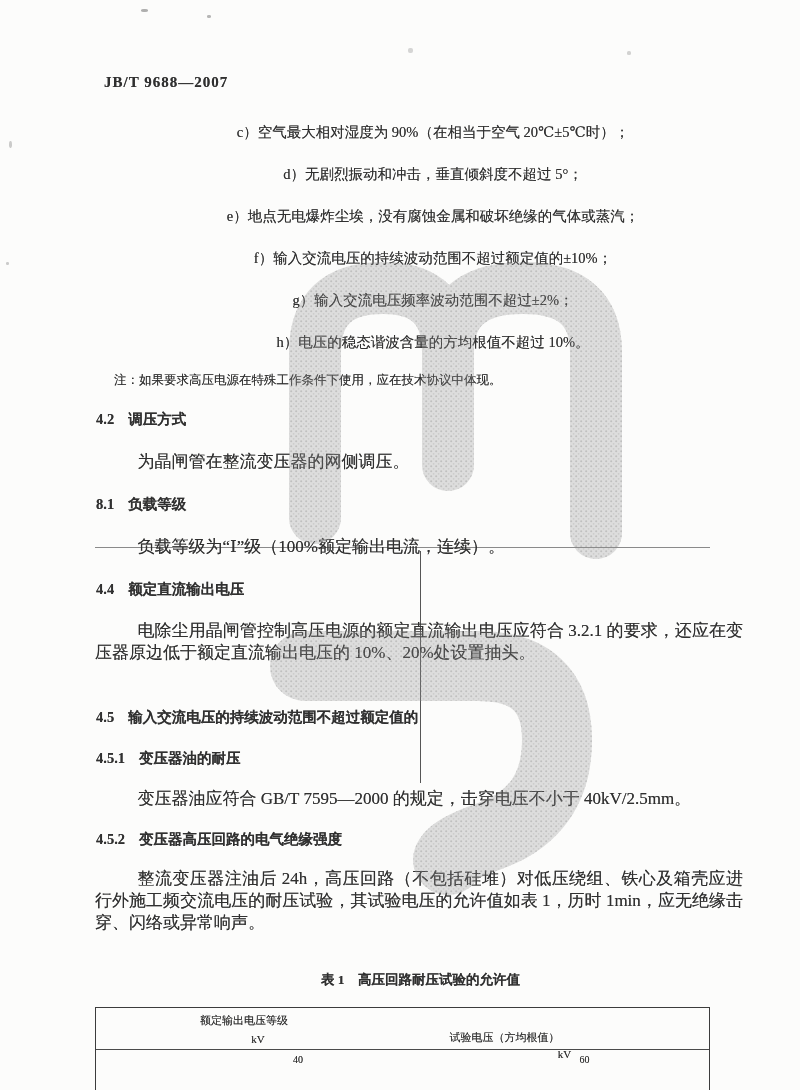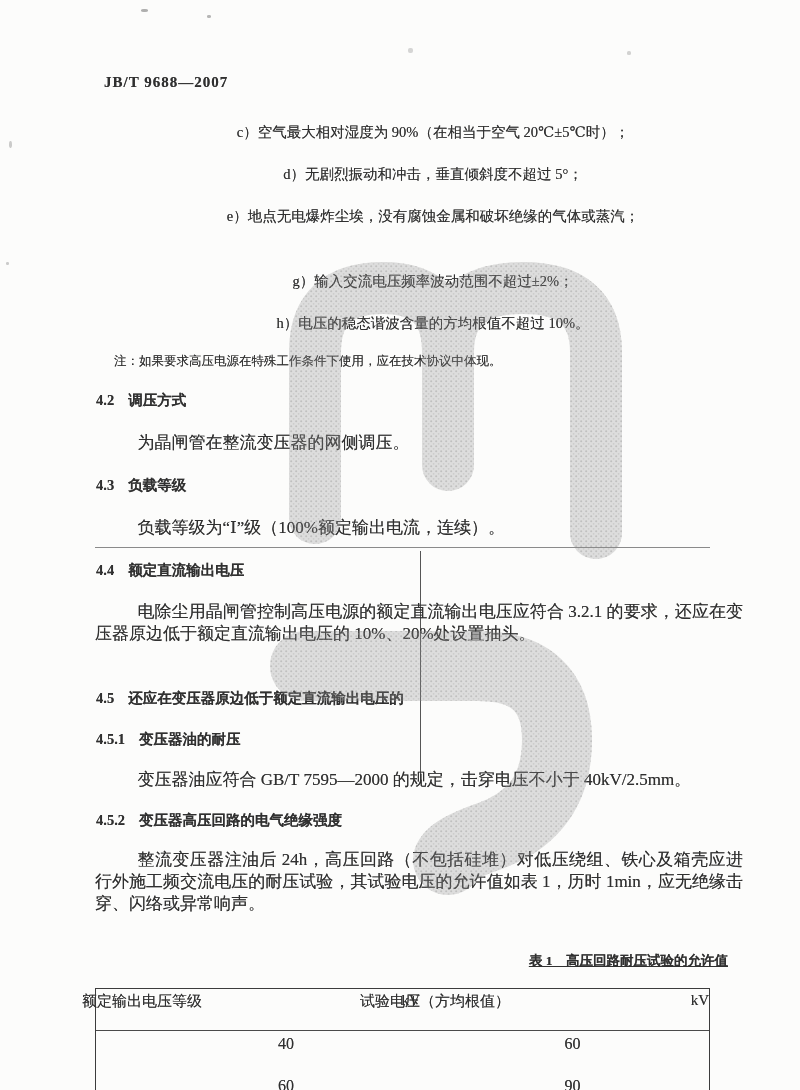--- a/index.html
+++ b/index.html
@@ -13,33 +13,33 @@
     color:#2e2e2e;
   }
   .ink{color:#303030;text-shadow:0 0 0.6px rgba(60,60,60,.7);}
   .doc-header{position:absolute;left:104px;top:74px;font-size:15px;font-weight:bold;letter-spacing:1px;}
   .cond-item{position:absolute;left:133px;width:600px;font-size:14.5px;white-space:nowrap;text-align:center;}
   .note-line{position:absolute;left:114px;top:241px;font-size:12.5px;white-space:nowrap;}
   .sec-head{position:absolute;left:96px;font-size:14.5px;font-weight:bold;white-space:nowrap;}
   .sec-head .num{margin-right:14px;}
   .sec-body{position:absolute;left:95px;width:648px;font-size:17px;line-height:22px;text-align:justify;text-indent:2.5em;}
   .one-line{white-space:nowrap;text-indent:2.5em;}
-  .tbl-caption{position:absolute;left:95px;top:533px;width:615px;text-align:right;font-size:13.5px;font-weight:bold;transform:translateX(18px);text-decoration:underline;}
+  .tbl-caption{position:absolute;left:95px;top:533px;width:615px;text-align:center;font-size:13.5px;font-weight:bold;transform:translateX(18px);}
   .tbl{position:absolute;left:95px;top:551px;width:615px;height:232px;border:1.6px solid #3c3c3c;box-sizing:border-box;}
   .tbl-topline{position:absolute;left:95px;top:547px;width:615px;border-top:1px solid #8a8a8a;}
   .tbl-vline{position:absolute;left:420px;top:551px;height:232px;border-left:1px solid #555;}
   .tbl-headrow{position:absolute;left:0;top:0;width:100%;height:42px;border-bottom:1.4px solid #4a4a4a;box-sizing:border-box;display:flex;}
-  .tbl-headcell{box-sizing:border-box;display:flex;flex-direction:row;justify-content:space-between;padding:3px 0 2px 0;text-align:center;font-size:15px;}
+  .tbl-headcell{box-sizing:border-box;display:flex;flex-direction:column;justify-content:space-between;padding:3px 0 2px 0;text-align:center;font-size:11px;}
   .hc-left{width:325px;}
   .hc-right{width:290px;}
   .hc-title{line-height:18px;}
   .hc-left .hc-title{transform:translateX(-14px);}
-  .hc-right .hc-title{transform:translateX(-60px);}
+  .hc-right .hc-title{transform:translateX(-60px);margin-top:17px;}
   .hc-unit{line-height:16px;}
-  .tbl-datarow{position:absolute;left:4px;width:100%;height:21px;display:flex;font-size:16px;}
+  .tbl-datarow{position:absolute;left:16px;width:100%;height:21px;display:flex;font-size:10px;}
   .td-left{width:325px;text-align:center;transform:translateX(24px);}
   .td-right{width:290px;text-align:center;transform:translateX(4px);}
   .wm-text{
     position:absolute;left:176px;top:148px;
     font-family:"DejaVu Serif","Liberation Serif",serif;
     font-weight:bold;font-size:86px;line-height:86px;
     letter-spacing:3px;color:rgba(174,174,174,0.52);
     z-index:3;pointer-events:none;white-space:nowrap;
   }
   .stamp-svg{position:absolute;left:0;top:0;z-index:4;pointer-events:none;}
@@ -57,42 +57,43 @@
   <div class="speck" style="left:627px;top:51px;width:4px;height:4px;opacity:.3"></div>
   <div class="speck" style="left:9px;top:141px;width:3px;height:7px;opacity:.35"></div>
   <div class="speck" style="left:6px;top:262px;width:3px;height:3px;opacity:.35"></div>
 
 
   <div class="doc-header ink z2">JB/T 9688—2007</div>
 
   <div class="cond-item ink z2" style="top:106px">c）空气最大相对湿度为 90%（在相当于空气 20℃±5℃时）；</div>
   <div class="cond-item ink z2" style="top:129px">d）无剧烈振动和冲击，垂直倾斜度不超过 5°；</div>
   <div class="cond-item ink z2" style="top:152px">e）地点无电爆炸尘埃，没有腐蚀金属和破坏绝缘的气体或蒸汽；</div>
+  <div class="cond-item ink z2" style="top:175px">f）输入交流电压的持续波动范围不超过额定值的±10%；</div>
   <div class="cond-item ink z2" style="top:198px">g）输入交流电压频率波动范围不超过±2%；</div>
   <div class="cond-item ink z2" style="top:221px">h）电压的稳态谐波含量的方均根值不超过 10%。</div>
 
   <div class="note-line ink z2">注：如果要求高压电源在特殊工作条件下使用，应在技术协议中体现。</div>
 
   <div class="sec-head ink z2" style="top:262px">
     <span class="num">4.2</span><span>调压方式</span>
   </div>
   <div class="sec-body one-line ink z2" style="top:284px">为晶闸管在整流变压器的网侧调压。</div>
 
   <div class="sec-head ink z2" style="top:306px">
-    <span class="num">4.3</span><span>负载等级</span>
+    <span class="num">8.1</span><span>负载等级</span>
   </div>
   <div class="sec-body one-line ink z2" style="top:328px">负载等级为“Ⅰ”级（100%额定输出电流，连续）。</div>
 
   <div class="sec-head ink z2" style="top:350px">
     <span class="num">4.4</span><span>额定直流输出电压</span>
   </div>
   <div class="sec-body ink z2" style="top:371px">电除尘用晶闸管控制高压电源的额定直流输出电压应符合 3.2.1 的要求，还应在变压器原边低于额定直流输出电压的 10%、20%处设置抽头。</div>
 
   <div class="sec-head ink z2" style="top:415px">
-    <span class="num">4.5</span><span>还应在变压器原边低于额定直流输出电压的</span>
+    <span class="num">4.5</span><span>输入交流电压的持续波动范围不超过额定值的</span>
   </div>
 
   <div class="sec-head ink z2" style="top:437px">
     <span class="num">4.5.1</span><span>变压器油的耐压</span>
   </div>
   <div class="sec-body one-line ink z2" style="top:457px">变压器油应符合 GB/T 7595—2000 的规定，击穿电压不小于 40kV/2.5mm。</div>
 
   <div class="sec-head ink z2" style="top:477px">
     <span class="num">4.5.2</span><span>变压器高压回路的电气绝缘强度</span>
   </div>

